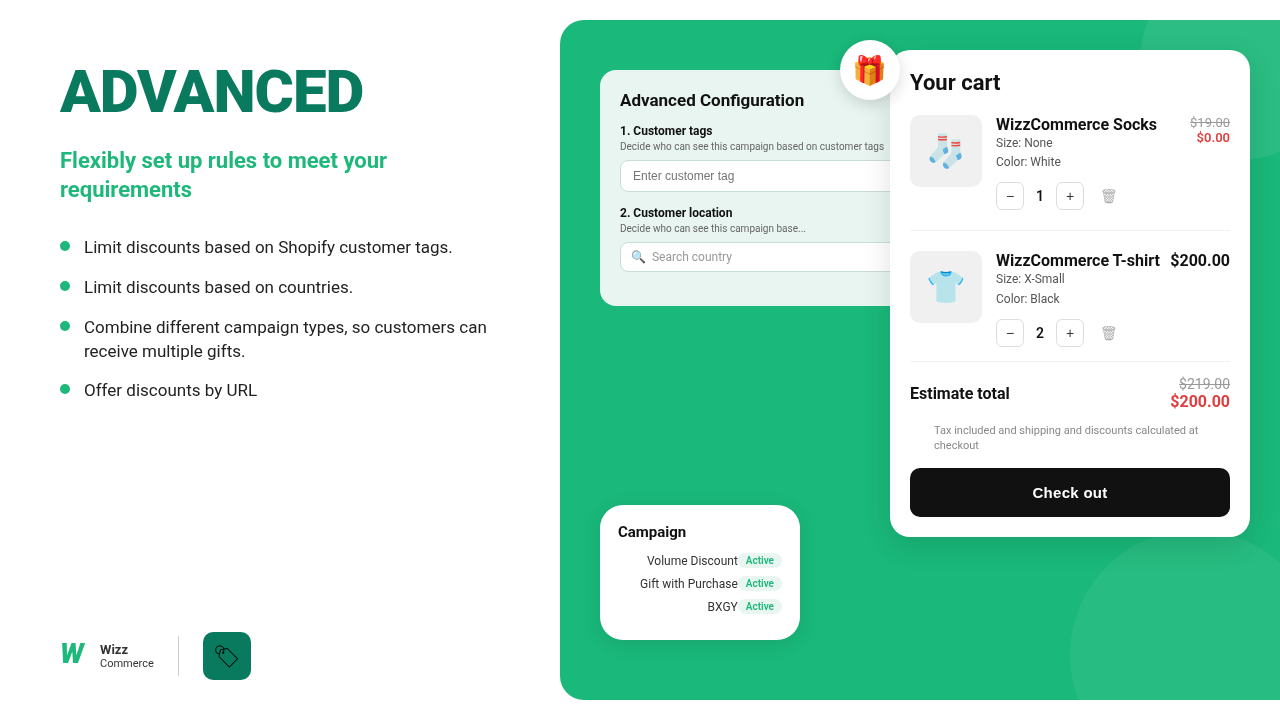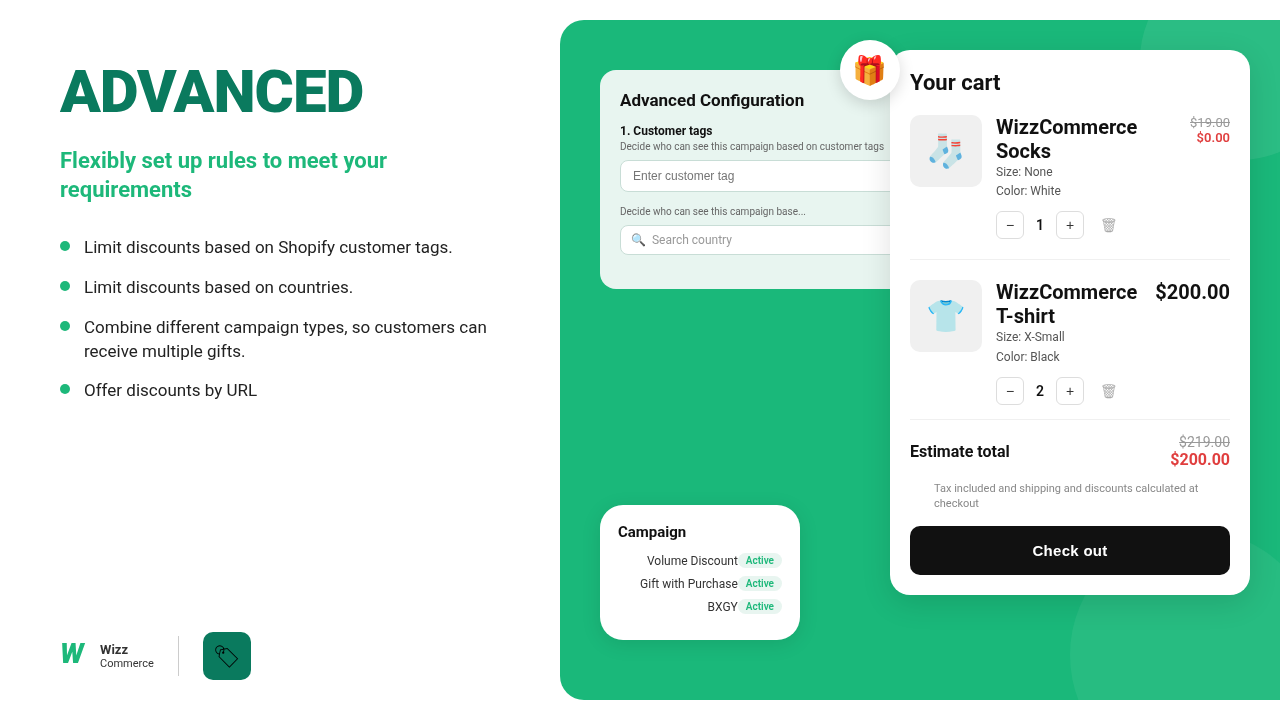--- a/index.html
+++ b/index.html
@@ -284,21 +284,21 @@
       font-size: 28px;
       color: #ccc;
       flex-shrink: 0;
     }
 
     .item-details {
       flex: 1;
     }
 
     .item-name {
-      font-size: 20px;
+      font-size: 16px;
       font-weight: 700;
       color: #111;
     }
 
     .item-attr {
       font-size: 12px;
       color: #555;
       line-height: 1.6;
     }
 
@@ -496,20 +496,21 @@
   <div class="adv-config-card">
     <div class="adv-config-title">Advanced Configuration</div>
 
     <div class="adv-config-section">
       <div class="adv-section-label">1. Customer tags</div>
       <div class="adv-section-desc">Decide who can see this campaign based on customer tags</div>
       <input class="adv-input" type="text" placeholder="Enter customer tag" style="">
     </div>
 
     <div class="adv-config-section">
+      <div class="adv-section-label">2. Customer location</div>
       <div class="adv-section-desc">Decide who can see this campaign base...</div>
       <div class="adv-search-input">
         <span class="search-icon-small">🔍</span>
         <span>Search country</span>
       </div>
     </div>
   </div>
 
   <div class="campaign-card">
     <div class="campaign-title">Campaign</div>

